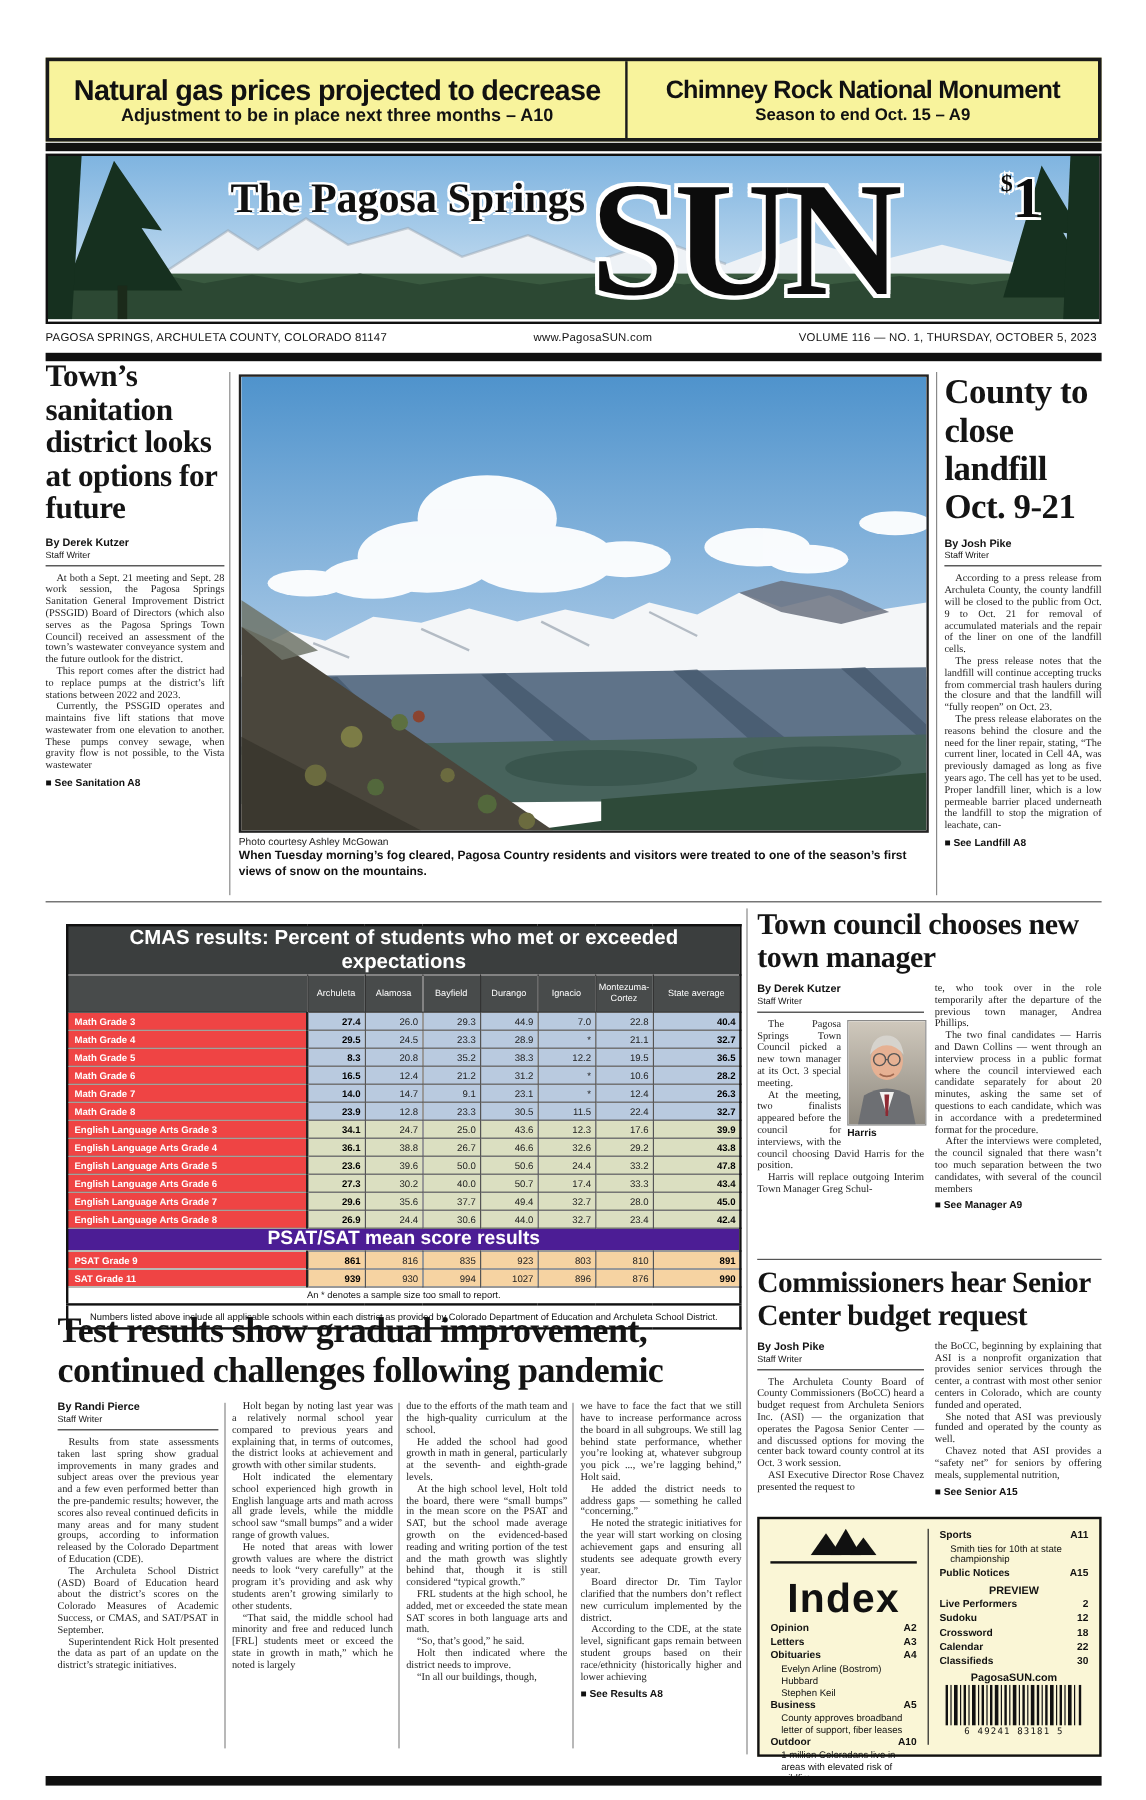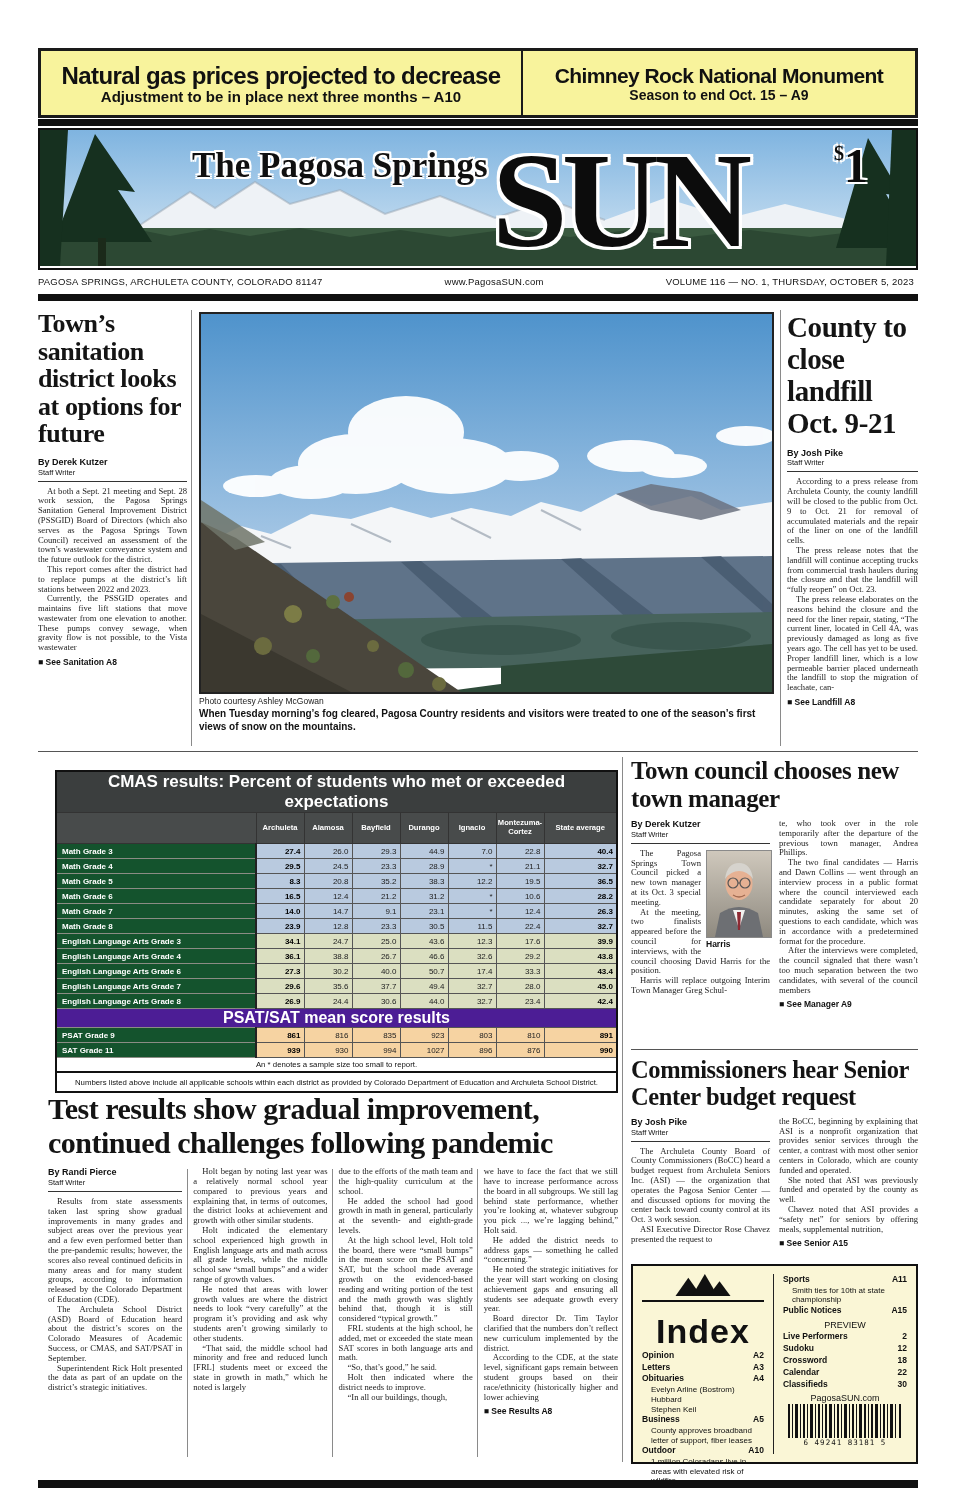--- a/index.html
+++ b/index.html
@@ -52,23 +52,23 @@
   
   .photo-frame{width:571px;height:378px;border:2px solid #222;overflow:hidden;position:relative}
   .credit{text-align:left;font-size:8.5px;color:#222;margin-top:2px}
   .caption{font-weight:bold;font-size:10px;line-height:1.3;margin-top:1px}
 
   
   #cmas-table{border-collapse:collapse;width:561px;border:2px solid #111;table-layout:fixed;
               font-family:"Liberation Sans",sans-serif}
   #cmas-table td{padding:0;overflow:hidden}
   #cmas-table .tt{background:#3b3e3e;color:#fff;font-weight:bold;font-size:17px;text-align:center;height:20px}
-  #cmas-table .thc{background:#484b4b;color:#fff;font-weight:bold;font-size:7.6px;text-align:center;
+  #cmas-table .thc{background:#484b4b;color:#fff;font-weight:normal;font-size:7.6px;text-align:center;
                    height:30px;border:1px solid #333;line-height:1.15}
-  #cmas-table .lb{background:#14532d;color:#fff;font-weight:bold;font-size:8px;padding:2px 16px 2px 5px;
+  #cmas-table .lb{background:#ef4444;color:#fff;font-weight:bold;font-size:8px;padding:2px 16px 2px 5px;
                   border:1px solid #8b8c84;border-right:2px solid #222;text-align:left;height:10px}
   #cmas-table .v{text-align:right;padding:2px 3px 2px 0;border:1px solid #555;font-size:8px;color:#222}
   #cmas-table .math{background:#b9cadf}
   #cmas-table .ela{background:#dbdfc1}
   #cmas-table .psat{background:#f6d3a2}
   #cmas-table .b{font-weight:bold;color:#000}
   #cmas-table .ts{background:#4c1d95;color:#fff;font-weight:bold;font-size:16px;text-align:center;height:16px}
   #cmas-table .fn{background:#fff;text-align:center;font-size:7.8px;height:13px}
   #cmas-table .src{background:#fff;text-align:center;font-size:7.8px;height:18px;border-top:2px solid #111}
 
@@ -82,21 +82,21 @@
   
   .index-box{left:631px;top:1264px;width:287px;height:200px;background:#faf6d6;border:2px solid #111;
              display:flex;padding:8px 9px;box-sizing:border-box;gap:9px}
   .idx-colL{width:46%}
   .idx-colR{flex:1;border-left:1px solid #222;padding-left:9px}
   .idx-head{text-align:center}
   .idx-title{font-size:34px;font-weight:bold;letter-spacing:1px;border-top:2.5px solid #111;
              display:block;padding-top:12px;line-height:1.05}
   .idx-row{display:flex;justify-content:space-between;font-weight:bold;font-size:8.5px;line-height:1.4}
   .idx-sub{font-size:8px;padding-left:9px;line-height:1.2}
-  .idx-center{text-align:center;font-weight:normal;font-size:9px;margin:3px 0 1px}
+  .idx-center{text-align:center;font-weight:bold;font-size:9px;margin:3px 0 1px}
   .idx-digits{text-align:center;font-size:7.5px;font-family:"DejaVu Sans Mono",monospace;letter-spacing:1px}
 </style>
 </head>
 <body>
 
 <div class="abs banner">
   <div class="banner-cell left">
     <div class="banner-h1">Natural gas prices projected to decrease</div>
     <div class="banner-h2">Adjustment to be in place next three months – A10</div>
   </div>
@@ -131,21 +131,21 @@
   <span class="mast-price"><span class="sym">$</span><span class="num">1</span></span>
 </div>
 
 <div class="abs infobar">
   <span>PAGOSA SPRINGS, ARCHULETA COUNTY, COLORADO 81147</span>
   <span>www.PagosaSUN.com</span>
   <span>VOLUME 116 — NO. 1, THURSDAY, OCTOBER 5, 2023</span>
 </div>
 <div class="abs blackbar" style="left:38px;top:294px;width:880px;height:7px"></div>
 
-<div class="abs" style="left:38px;top:310px;width:149px">
+<div class="abs" style="left:38px;top:300px;width:149px">
   <div class="hl" style="font-size:26px">Town’s sanitation district looks at options for future</div>
   <div style="margin-top:9px">
     <div class="byline">By Derek Kutzer</div>
     <div class="staff">Staff Writer</div>
     <hr class="brule">
   </div>
   <div class="copy-wrap">
       <p class="copy">At both a Sept. 21 meeting and Sept. 28 work session, the Pagosa Springs Sanitation General Improvement District (PSSGID) Board of Directors (which also serves as the Pagosa Springs Town Council) received an assessment of the town’s wastewater conveyance system and the future outlook for the district.</p>
       <p class="copy">This report comes after the district had to replace pumps at the district’s lift stations between 2022 and 2023.</p>
       <p class="copy">Currently, the PSSGID operates and maintains five lift stations that move wastewater from one elevation to another. These pumps convey sewage, when gravity flow is not possible, to the Vista wastewater</p>
@@ -337,20 +337,30 @@
         <td class="lb">English Language Arts Grade 4</td>
         <td class="v ela b">36.1</td>
         <td class="v ela">38.8</td>
         <td class="v ela">26.7</td>
         <td class="v ela">46.6</td>
         <td class="v ela">32.6</td>
         <td class="v ela">29.2</td>
         <td class="v ela b">43.8</td>
       </tr>
       <tr>
+        <td class="lb">English Language Arts Grade 5</td>
+        <td class="v ela b">23.6</td>
+        <td class="v ela">39.6</td>
+        <td class="v ela">50.0</td>
+        <td class="v ela">50.6</td>
+        <td class="v ela">24.4</td>
+        <td class="v ela">33.2</td>
+        <td class="v ela b">47.8</td>
+      </tr>
+      <tr>
         <td class="lb">English Language Arts Grade 6</td>
         <td class="v ela b">27.3</td>
         <td class="v ela">30.2</td>
         <td class="v ela">40.0</td>
         <td class="v ela">50.7</td>
         <td class="v ela">17.4</td>
         <td class="v ela">33.3</td>
         <td class="v ela b">43.4</td>
       </tr>
       <tr>

